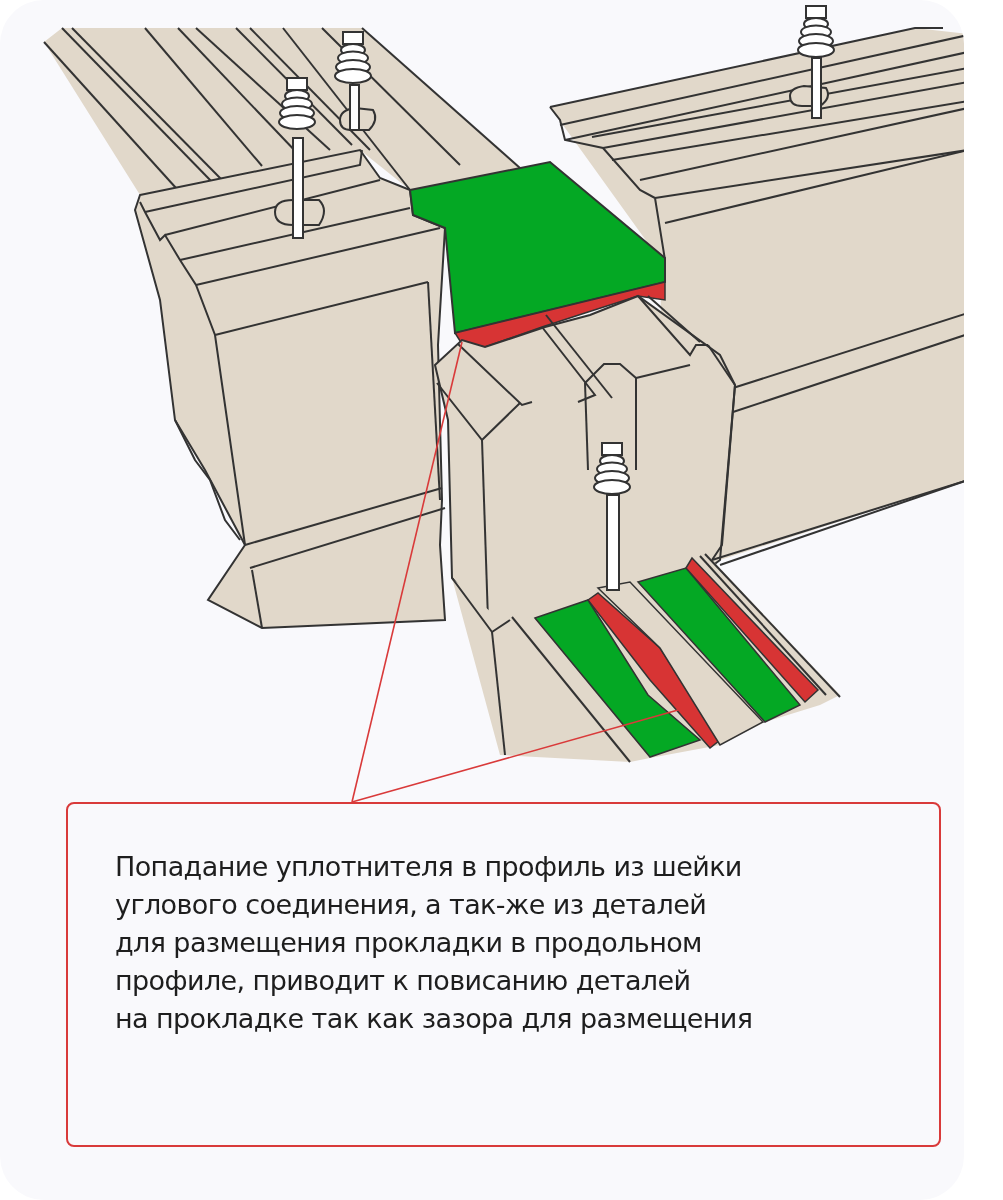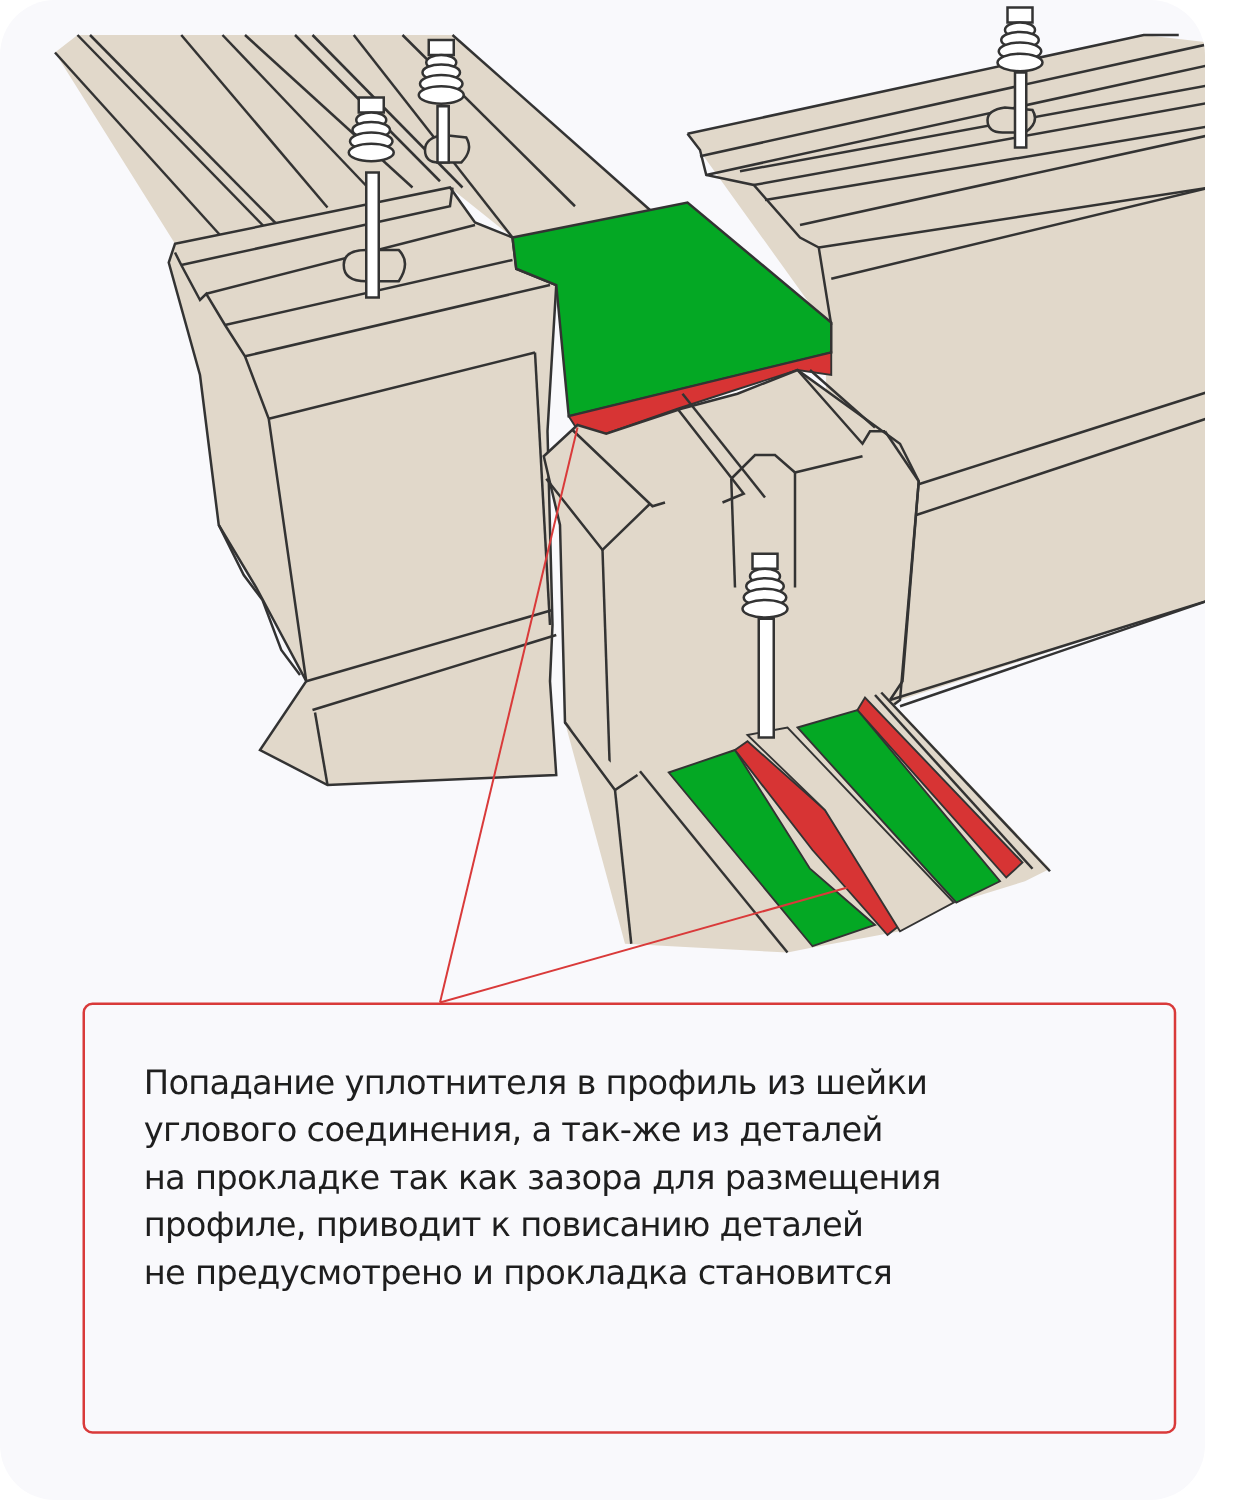--- a/index.html
+++ b/index.html
@@ -141,19 +141,19 @@
     <g stroke="#d93a3a" stroke-width="1.6" fill="none">
       <line x1="352" y1="802" x2="462" y2="342"></line>
       <line x1="352" y1="802" x2="678" y2="710"></line>
     </g>
   </svg>
 
   <div class="callout-box">
     <p class="callout-text">
       <span class="callout-line">Попадание уплотнителя в профиль из шейки</span>
       <span class="callout-line">углового соединения, а так-же из деталей</span>
+      <span class="callout-line">для размещения прокладки в продольном</span>
+      <span class="callout-line">профиле, приводит к повисанию деталей</span>
       <span class="callout-line">на прокладке так как зазора для размещения</span>
-      <span class="callout-line">профиле, приводит к повисанию деталей</span>
-      <span class="callout-line">не предусмотрено и прокладка становится</span>
     </p>
   </div>
 
 </div>
 
 </body></html>

